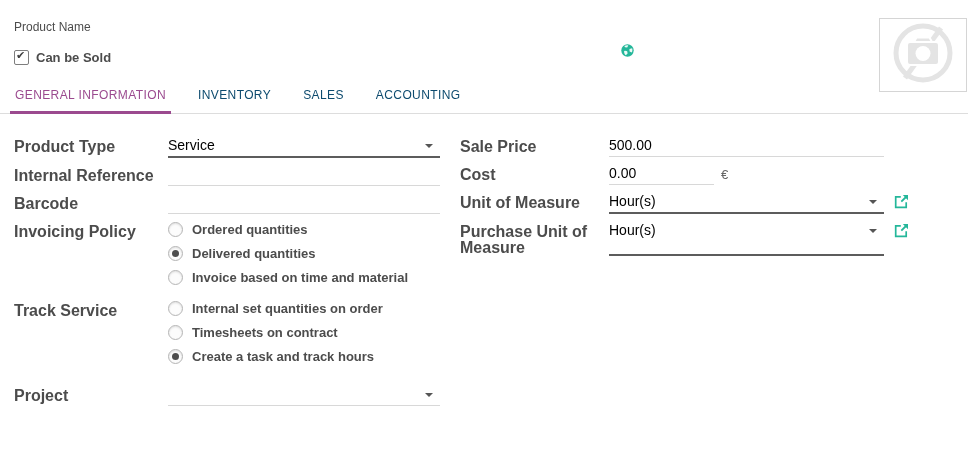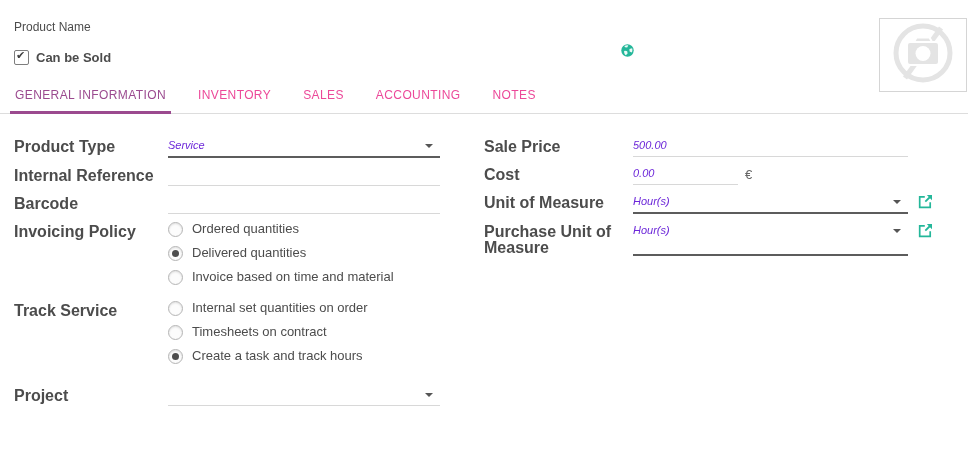--- a/index.html
+++ b/index.html
@@ -17,45 +17,45 @@
   .img-box{position:absolute;left:879px;top:18px;width:86px;height:72px;border:1px solid #d5d5d5;
            display:flex;align-items:center;justify-content:center;background:#fff;cursor:pointer;}
 
   .cb-row{display:flex;align-items:center;margin-top:16px;}
   .checkbox{position:relative;width:13px;height:13px;border:1px solid #7e7e7e;border-radius:2px;background:#fff;flex:none;cursor:pointer;}
   .checkbox.checked::after{content:"\2714";position:absolute;left:1px;top:-2px;font-size:11px;color:#3f3f3f;}
   .cb-label{margin-left:7px;font-size:13px;font-weight:bold;}
 
   
   .tabs{display:flex;border-bottom:1px solid #ddd;margin-top:14px;padding-left:10px;}
-  .tab{padding:9px 5px 9px;margin-right:22px;font-size:12px;color:#ec4899;letter-spacing:.4px;
+  .tab{padding:9px 5px 9px;margin-right:22px;font-size:12px;color:#0c4a6e;letter-spacing:.4px;
        border-bottom:3px solid transparent;margin-bottom:-1px;cursor:pointer;white-space:nowrap;}
   .tab.active{color:#9b4a8f;border-bottom-color:#9b4a8f;}
 
   
   .content{display:flex;padding:23px 0 0 14px;}
   .col-left{width:426px;flex:none;}
-  .col-right{width:466px;flex:none;margin-left:44px;}
+  .col-right{width:466px;flex:none;margin-left:20px;}
 
   .row{display:flex;margin-bottom:8px;}
   .lbl{font-size:16px;font-weight:bold;width:154px;flex:none;padding-top:2px;line-height:16px;}
   .col-right .lbl{width:149px;}
   .fld{flex:1;position:relative;}
   .line{border-bottom:1px solid #d8d8d8;}
   .line.dark{border-bottom:2px solid #5c5c5c;}
-  .val{font-size:11px;color:#6d28d9;padding:1px 0 4px;min-height:14px;line-height:14px;font-style:italic;}
+  .val{font-size:14px;color:#000000;padding:1px 0 4px;min-height:14px;line-height:14px;}
   .caret{position:absolute;right:7px;top:7px;width:0;height:0;
          border-left:4px solid transparent;border-right:4px solid transparent;border-top:4px solid #555;}
   .fld-cost{width:105px;flex:none;}
   .currency{font-size:13px;color:#666;margin-left:7px;padding-top:2px;}
   .fld-uom{width:275px;flex:none;}
   .ext-btn{margin-left:10px;margin-top:1px;cursor:pointer;flex:none;height:15px;}
 
   .group-block{margin-bottom:7px;}
-  .radio-row{display:flex;align-items:flex-start;margin-bottom:9px;cursor:pointer;}
+  .radio-row{display:flex;align-items:flex-end;margin-bottom:9px;cursor:pointer;font-weight:bold;}
   .radio{position:relative;width:13px;height:13px;border:1px solid #b5b5b5;border-radius:50%;
          background:#fcfcfc;flex:none;box-shadow:inset 0 1px 2px rgba(0,0,0,.12);}
   .radio.selected::after{content:"";position:absolute;left:2.5px;top:2.5px;width:7px;height:7px;border-radius:50%;background:#4d4d4d;}
   .radio-lbl{margin-left:9px;font-size:13px;color:#4c4c4c;line-height:14px;}
   .spacer-sm{height:6px;}
 </style>
 </head>
 <body>
 
 <div class="page">
@@ -88,21 +88,20 @@
         <circle cx="42" cy="35.5" r="7.5" fill="#fff"></circle>
       </svg>
     </span>
   </div>
 
   <div class="tabs">
     <div class="tab active">GENERAL INFORMATION</div>
     <div class="tab">INVENTORY</div>
     <div class="tab">SALES</div>
     <div class="tab">ACCOUNTING</div>
-    <div class="tab">NOTES</div>
   </div>
 
   <div class="content">
 
     <div class="col-left">
 
       <div class="row">
         <div class="lbl">Product Type</div>
         <div class="fld line dark">
           <div class="val">Service</div>

